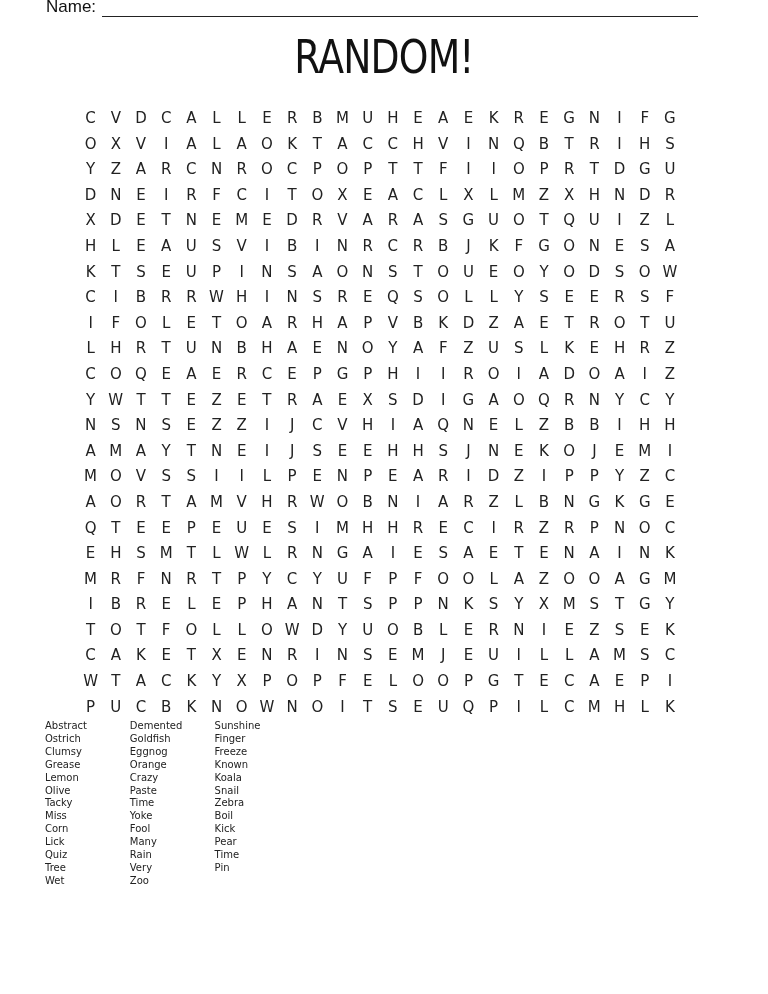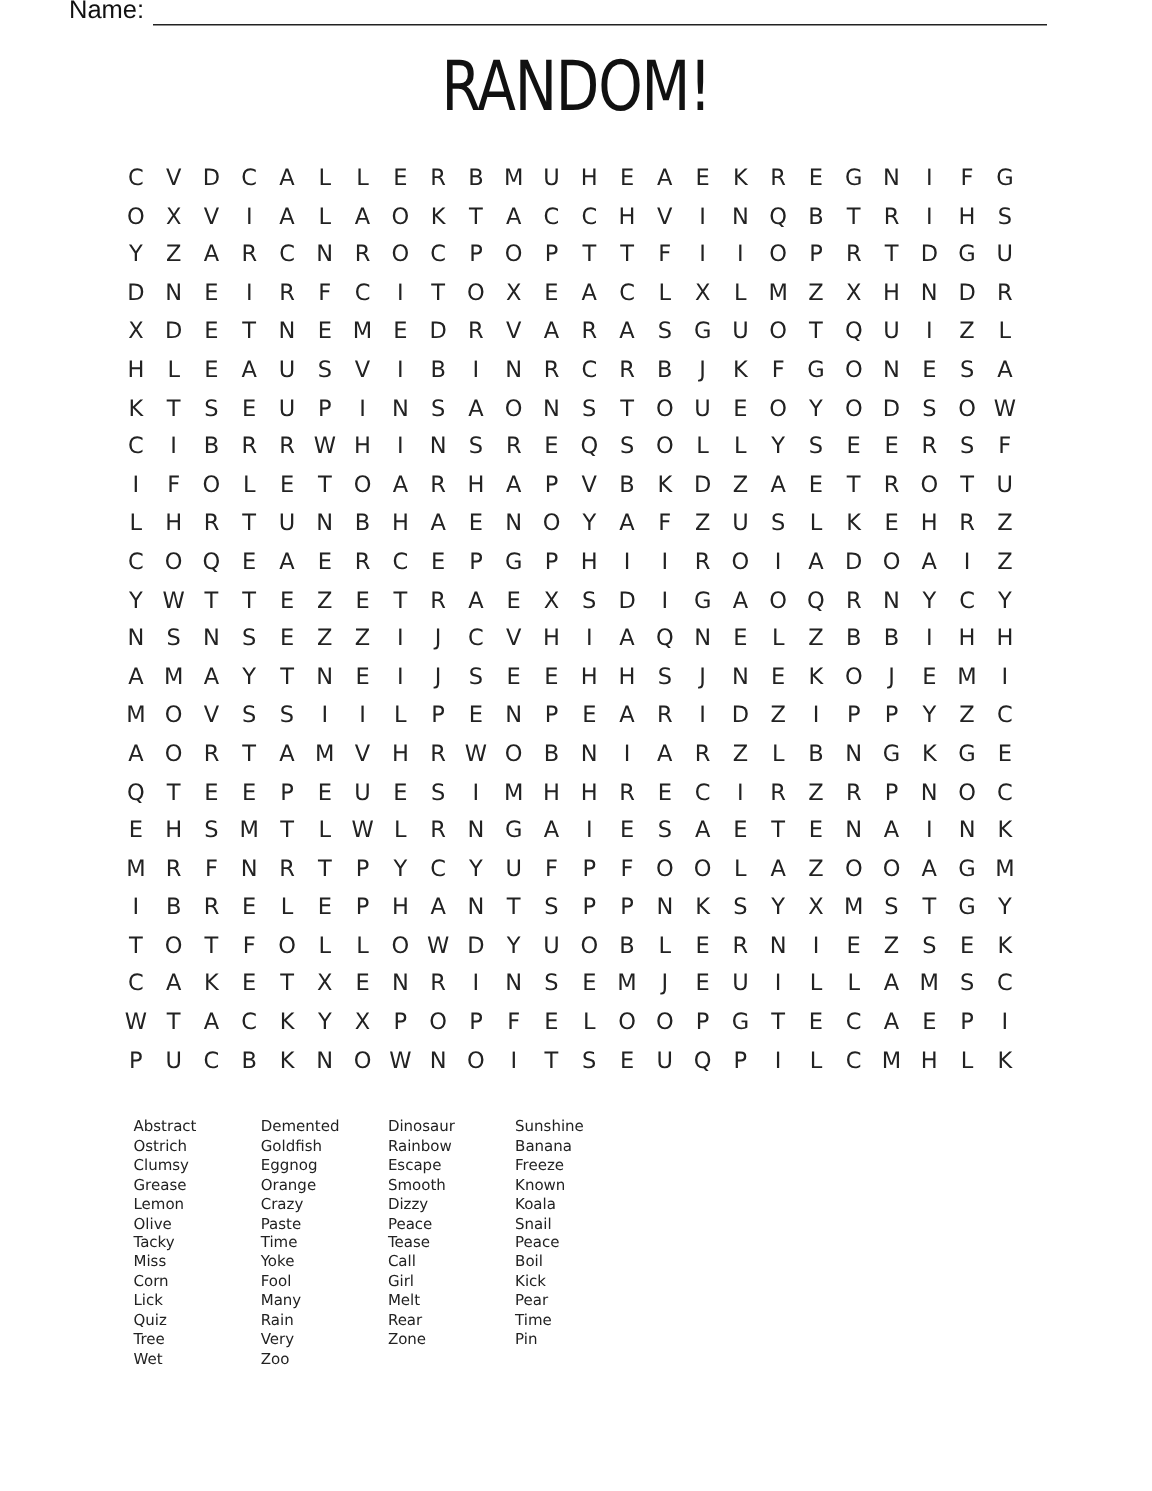--- a/index.html
+++ b/index.html
@@ -21,22 +21,22 @@
     .grid {
       position: absolute; left: 78px; top: 106px;
       display: grid; grid-template-columns: repeat(24, 25.2px);
       grid-auto-rows: 25.6px;
     }
     .cell {
       font-family: "DejaVu Sans", sans-serif; font-size: 15px; color: #222;
       text-align: center; line-height: 25.6px;
     }
     .wordlist {
-      position: absolute; left: 45px; top: 746px;
-      display: grid; grid-template-columns: repeat(8, 84.8px); margin-left: 44px;
+      position: absolute; left: 45px; top: 720px;
+      display: grid; grid-template-columns: repeat(8, 84.8px);
     }
     .col { display: flex; flex-direction: column; }
     .word {
       font-family: "DejaVu Sans", sans-serif; font-size: 10px; line-height: 12.9px;
       color: #222; white-space: nowrap;
     }
   </style>
 </head>
 <body>
 
@@ -651,40 +651,26 @@
       <div class="word">Paste</div>
       <div class="word">Time</div>
       <div class="word">Yoke</div>
       <div class="word">Fool</div>
       <div class="word">Many</div>
       <div class="word">Rain</div>
       <div class="word">Very</div>
       <div class="word">Zoo</div>
     </div>
     <div class="col">
-      <div class="word">Dinosaur</div>
-      <div class="word">Rainbow</div>
-      <div class="word">Escape</div>
-      <div class="word">Smooth</div>
-      <div class="word">Dizzy</div>
-      <div class="word">Peace</div>
-      <div class="word">Tease</div>
-      <div class="word">Call</div>
-      <div class="word">Girl</div>
-      <div class="word">Melt</div>
-      <div class="word">Rear</div>
-      <div class="word">Zone</div>
-    </div>
-    <div class="col">
       <div class="word">Sunshine</div>
-      <div class="word">Banana</div>
+      <div class="word">Finger</div>
       <div class="word">Freeze</div>
       <div class="word">Known</div>
       <div class="word">Koala</div>
       <div class="word">Snail</div>
-      <div class="word">Peace</div>
+      <div class="word">Zebra</div>
       <div class="word">Boil</div>
       <div class="word">Kick</div>
       <div class="word">Pear</div>
       <div class="word">Time</div>
       <div class="word">Pin</div>
     </div>
   </div>
 
 </body></html>

